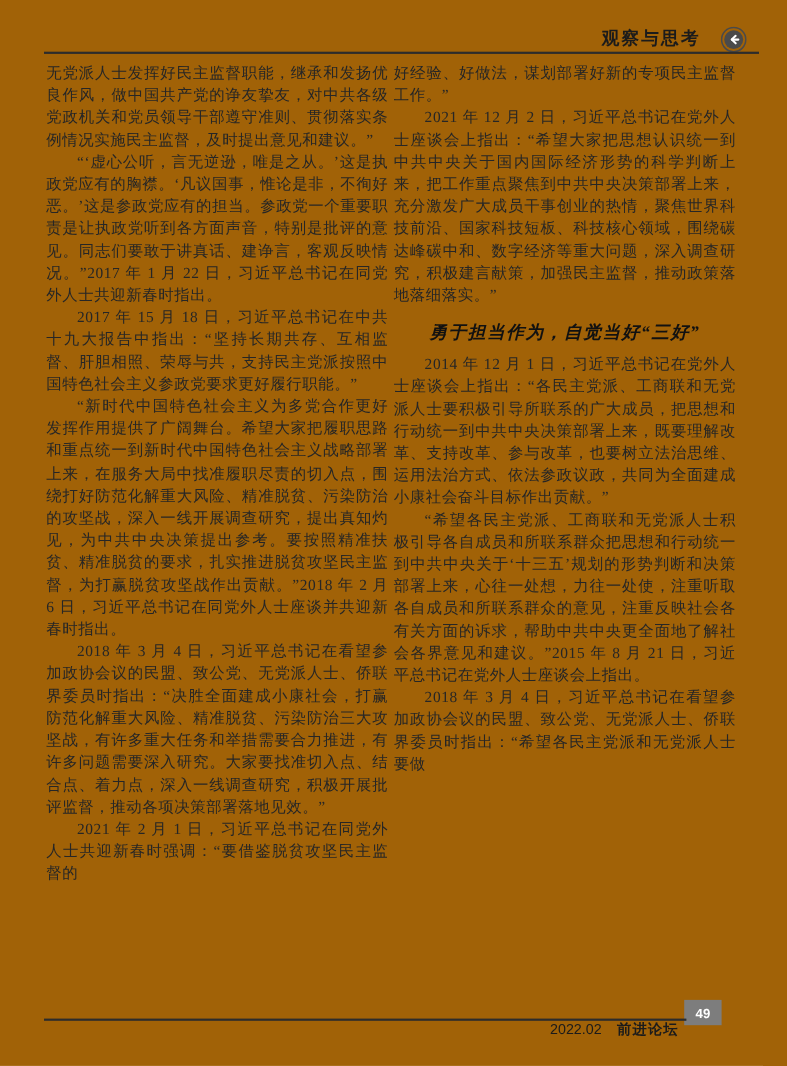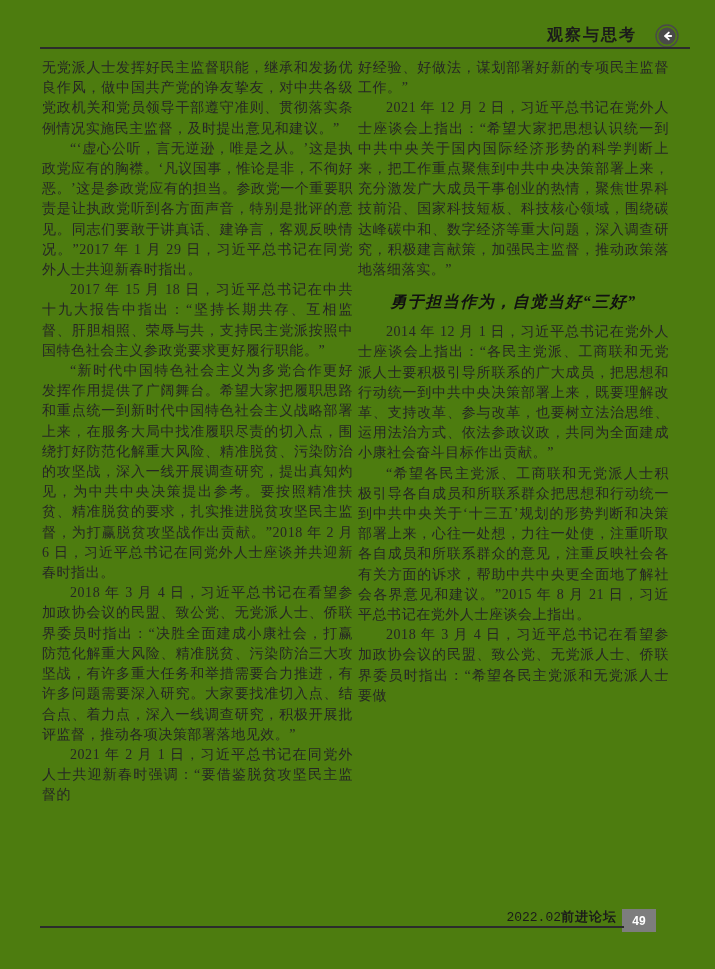--- a/index.html
+++ b/index.html
@@ -4,21 +4,21 @@
 <style>
   html, body { margin: 0; padding: 0; }
   body {
     width: 715px; height: 969px;
     background: #ffffff;
     font-family: "Liberation Serif", "DejaVu Serif", serif;
     color: #262626;
     position: relative;
     overflow: hidden;
   }
-  .page { position: absolute; inset: 0; background: #4d7c0f; }
+  .page { position: absolute; inset: 0; background: #a16207; }
 
   
   .header-title {
     position: absolute; top: 25px; right: 78px;
     font-family: "Liberation Sans", "DejaVu Sans", sans-serif;
     font-weight: bold; font-size: 16px; letter-spacing: 2px; color: #1b1b1b;
   }
   .header-icon { position: absolute; top: 24px; right: 36px; width: 24px; height: 24px; }
   .header-rule {
     position: absolute; left: 40px; top: 47px; width: 650px; height: 2px;
@@ -51,25 +51,25 @@
     font-style: italic;
   }
 
   
   .footer-rule {
     position: absolute; left: 40px; top: 926px; width: 584px; height: 2px;
     background: #2c2c2c;
   }
   .footer-text {
     position: absolute; top: 908px; right: 98px;
-    font-family: Liberation Mono, monospace;
+    font-family: Liberation Sans, sans-serif;
     font-size: 13px; color: #1b1b1b;
-    display: flex; align-items: baseline; white-space: nowrap;
+    display: flex; align-items: baseline; gap: 14px; white-space: nowrap;
   }
-  .footer-journal { font-weight: bold; letter-spacing: 1px; }
+  .footer-journal { font-weight: bold; letter-spacing: 1px; margin-top: 19px; }
   .page-num-box {
     position: absolute; left: 622px; top: 909px; width: 34px; height: 23px;
     background: #7d7d7d; color: #ffffff;
     font-family: "Liberation Sans", "DejaVu Sans", sans-serif;
     font-weight: bold; font-size: 12px;
     display: flex; align-items: center; justify-content: center;
   }
 </style>
 </head>
 <body>
@@ -85,21 +85,21 @@
         <path d="M13.8 8.6 L10.2 12 L13.8 15.4" stroke="#ffffff" stroke-width="1.9" fill="none" stroke-linecap="round" stroke-linejoin="round"></path>
         <line x1="10.4" y1="12" x2="16.2" y2="12" stroke="#ffffff" stroke-width="1.9" stroke-linecap="round"></line>
       </svg>
     </span>
     <div class="header-rule"></div>
   </div>
 
   <div class="columns">
     <div class="col">
         <p class="para no-indent">无党派人士发挥好民主监督职能，继承和发扬优良作风，做中国共产党的诤友挚友，对中共各级党政机关和党员领导干部遵守准则、贯彻落实条例情况实施民主监督，及时提出意见和建议。”</p>
-        <p class="para">“‘虚心公听，言无逆逊，唯是之从。’这是执政党应有的胸襟。‘凡议国事，惟论是非，不徇好恶。’这是参政党应有的担当。参政党一个重要职责是让执政党听到各方面声音，特别是批评的意见。同志们要敢于讲真话、建诤言，客观反映情况。”2017 年 1 月 29 日，习近平总书记在同党外人士共迎新春时指出。</p>
+        <p class="para">“‘虚心公听，言无逆逊，唯是之从。’这是执政党应有的胸襟。‘凡议国事，惟论是非，不徇好恶。’这是参政党应有的担当。参政党一个重要职责是让执政党听到各方面声音，特别是批评的意见。同志们要敢于讲真话、建诤言，客观反映情况。”2017 年 1 月 22 日，习近平总书记在同党外人士共迎新春时指出。</p>
         <p class="para">2017 年 15 月 18 日，习近平总书记在中共十九大报告中指出：“坚持长期共存、互相监督、肝胆相照、荣辱与共，支持民主党派按照中国特色社会主义参政党要求更好履行职能。”</p>
         <p class="para">“新时代中国特色社会主义为多党合作更好发挥作用提供了广阔舞台。希望大家把履职思路和重点统一到新时代中国特色社会主义战略部署上来，在服务大局中找准履职尽责的切入点，围绕打好防范化解重大风险、精准脱贫、污染防治的攻坚战，深入一线开展调查研究，提出真知灼见，为中共中央决策提出参考。要按照精准扶贫、精准脱贫的要求，扎实推进脱贫攻坚民主监督，为打赢脱贫攻坚战作出贡献。”2018 年 2 月 6 日，习近平总书记在同党外人士座谈并共迎新春时指出。</p>
         <p class="para">2018 年 3 月 4 日，习近平总书记在看望参加政协会议的民盟、致公党、无党派人士、侨联界委员时指出：“决胜全面建成小康社会，打赢防范化解重大风险、精准脱贫、污染防治三大攻坚战，有许多重大任务和举措需要合力推进，有许多问题需要深入研究。大家要找准切入点、结合点、着力点，深入一线调查研究，积极开展批评监督，推动各项决策部署落地见效。”</p>
         <p class="para">2021 年 2 月 1 日，习近平总书记在同党外人士共迎新春时强调：“要借鉴脱贫攻坚民主监督的</p>
       </div>
     <div class="col">
         <p class="para no-indent">好经验、好做法，谋划部署好新的专项民主监督工作。”</p>
         <p class="para">2021 年 12 月 2 日，习近平总书记在党外人士座谈会上指出：“希望大家把思想认识统一到中共中央关于国内国际经济形势的科学判断上来，把工作重点聚焦到中共中央决策部署上来，充分激发广大成员干事创业的热情，聚焦世界科技前沿、国家科技短板、科技核心领域，围绕碳达峰碳中和、数字经济等重大问题，深入调查研究，积极建言献策，加强民主监督，推动政策落地落细落实。”</p>
         <h2 class="sec-heading">勇于担当作为，自觉当好“三好”</h2>
         <p class="para">2014 年 12 月 1 日，习近平总书记在党外人士座谈会上指出：“各民主党派、工商联和无党派人士要积极引导所联系的广大成员，把思想和行动统一到中共中央决策部署上来，既要理解改革、支持改革、参与改革，也要树立法治思维、运用法治方式、依法参政议政，共同为全面建成小康社会奋斗目标作出贡献。”</p>

